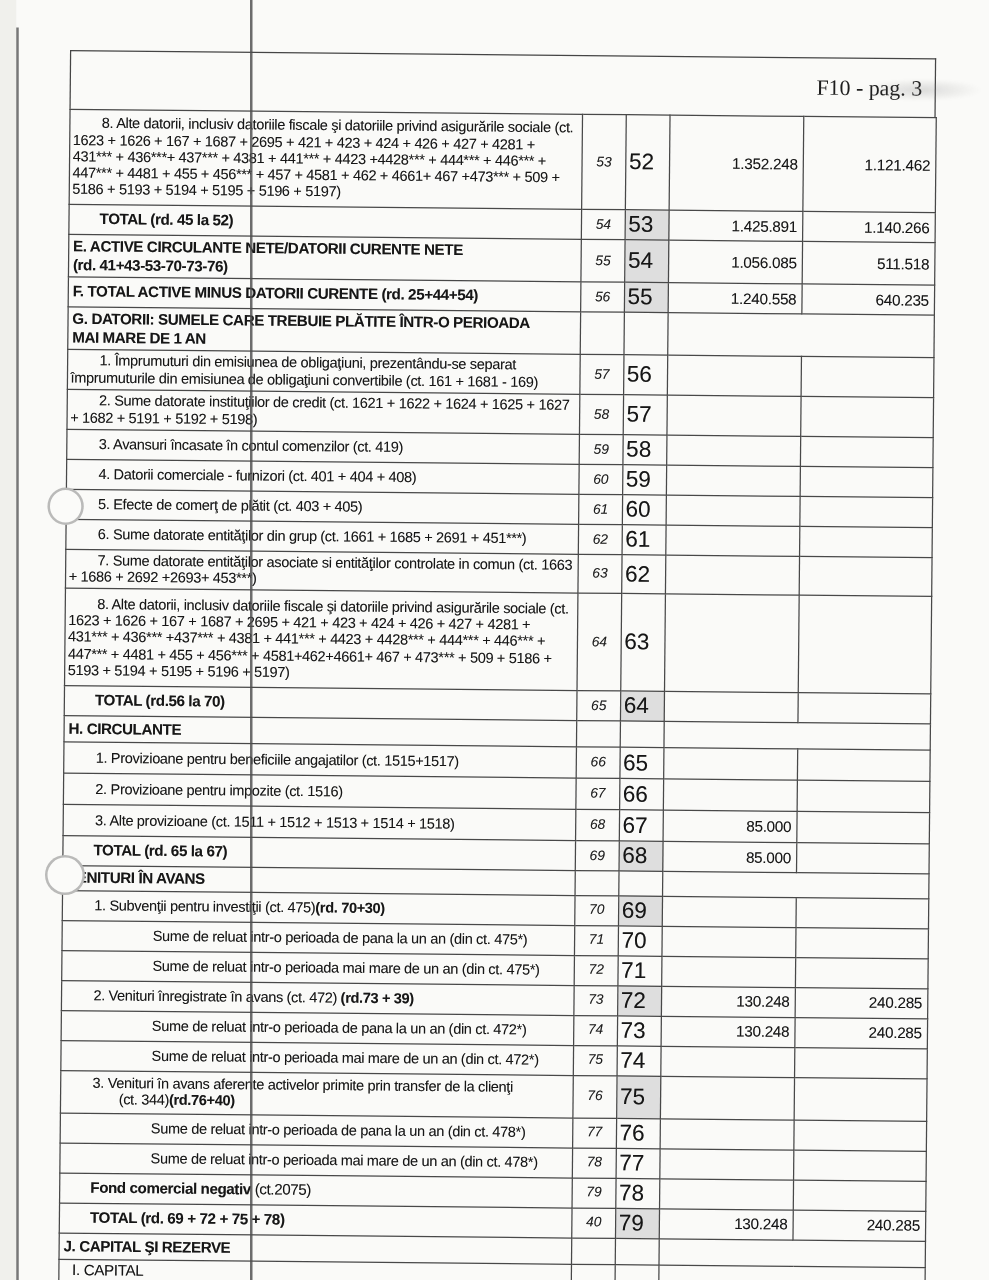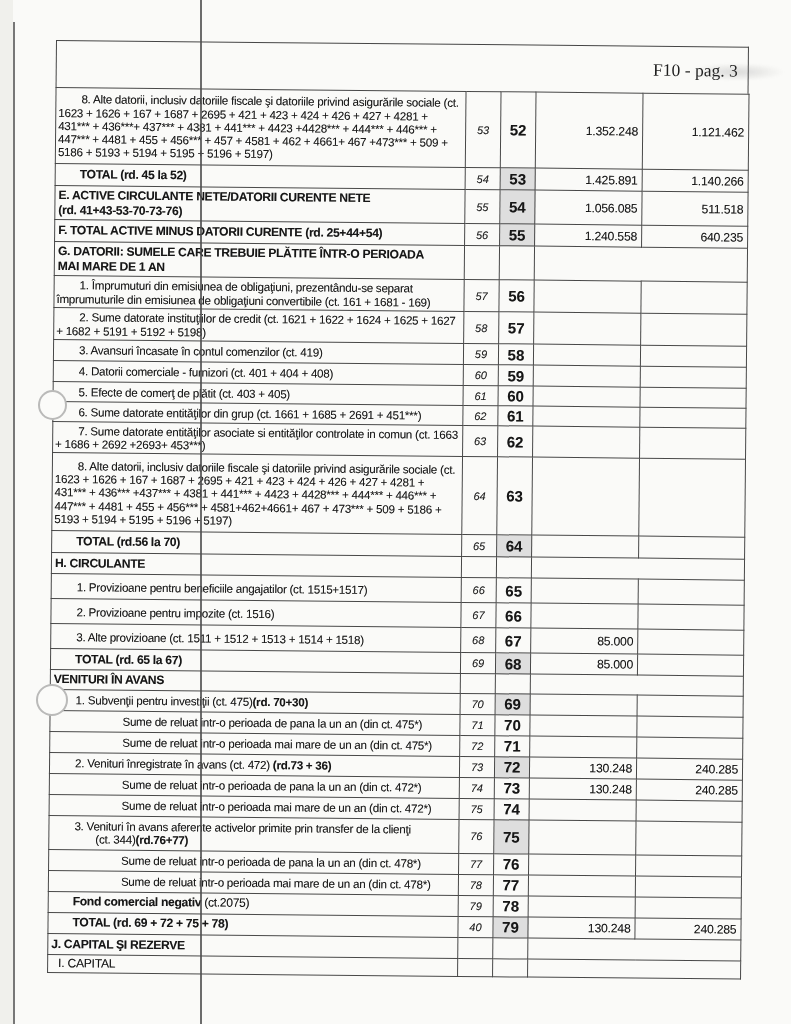--- a/index.html
+++ b/index.html
@@ -35,21 +35,21 @@
   td.desc{font-size:11.6px;line-height:13.2px;letter-spacing:-.25px;padding:2px 4px 2px 2px;}
   td.desc .para{margin:0;}
   .k-item .para{text-indent:23px;}
   .k-item .para.ind{text-indent:0;padding-left:44px;}
   .k-sub  .para{padding-left:70px;}
   .k-total .para{padding-left:22px;font-size:12.1px;letter-spacing:-.3px;}
   .k-section .para{padding-left:1px;font-size:12.1px;letter-spacing:-.3px;line-height:14.5px;}
   .k-plain .para{padding-left:8px;font-size:12.1px;}
   .bseg{font-weight:bold;}
   td.c1{font-style:italic;font-size:11px;text-align:center;color:#1f1f1f;}
-  td.c2{font-size:15px;text-align:center;font-weight:bold;}
+  td.c2{font-size:18px;}
   td.c2.shaded{background:#dedede;}
   td.val{font-size:12.2px;text-align:right;padding-right:4px;letter-spacing:-.2px;}
 </style>
 </head>
 <body>
 
 <div class="scan">
   <div class="edge-strip"></div>
   <div class="edge-line"></div>
 
@@ -267,21 +267,21 @@
             <td class="desc k-sub">
               <div class="para"><span>Sume de reluat intr-o perioada mai mare de un an (din ct. 475*)</span></div>
             </td>
             <td class="c1">72</td>
             <td class="c2">71</td>
             <td class="val"></td>
             <td class="val"></td>
           </tr>
           <tr style="height: 21px;">
             <td class="desc k-item">
-              <div class="para"><span>2. Venituri înregistrate în avans (ct. 472) </span><span class="bseg">(rd.73 + 36)</span></div>
+              <div class="para"><span>2. Venituri înregistrate în avans (ct. 472) </span><span class="bseg">(rd.73 + 39)</span></div>
             </td>
             <td class="c1">73</td>
             <td class="c2 shaded">72</td>
             <td class="val">130.248</td>
             <td class="val">240.285</td>
           </tr>
           <tr style="height: 21px;">
             <td class="desc k-sub">
               <div class="para"><span>Sume de reluat intr-o perioada de pana la un an (din ct. 472*)</span></div>
             </td>
@@ -295,21 +295,21 @@
               <div class="para"><span>Sume de reluat intr-o perioada mai mare de un an (din ct. 472*)</span></div>
             </td>
             <td class="c1">75</td>
             <td class="c2">74</td>
             <td class="val"></td>
             <td class="val"></td>
           </tr>
           <tr style="height: 34px;">
             <td class="desc k-item">
               <div class="para"><span>3. Venituri în avans aferente activelor primite prin transfer de la clienţi</span></div>
-              <div class="para ind"><span>(ct. 344)</span><span class="bseg">(rd.76+77)</span></div>
+              <div class="para ind"><span>(ct. 344)</span><span class="bseg">(rd.76+40)</span></div>
             </td>
             <td class="c1">76</td>
             <td class="c2 shaded">75</td>
             <td class="val"></td>
             <td class="val"></td>
           </tr>
           <tr style="height: 21px;">
             <td class="desc k-sub">
               <div class="para"><span>Sume de reluat intr-o perioada de pana la un an (din ct. 478*)</span></div>
             </td>

